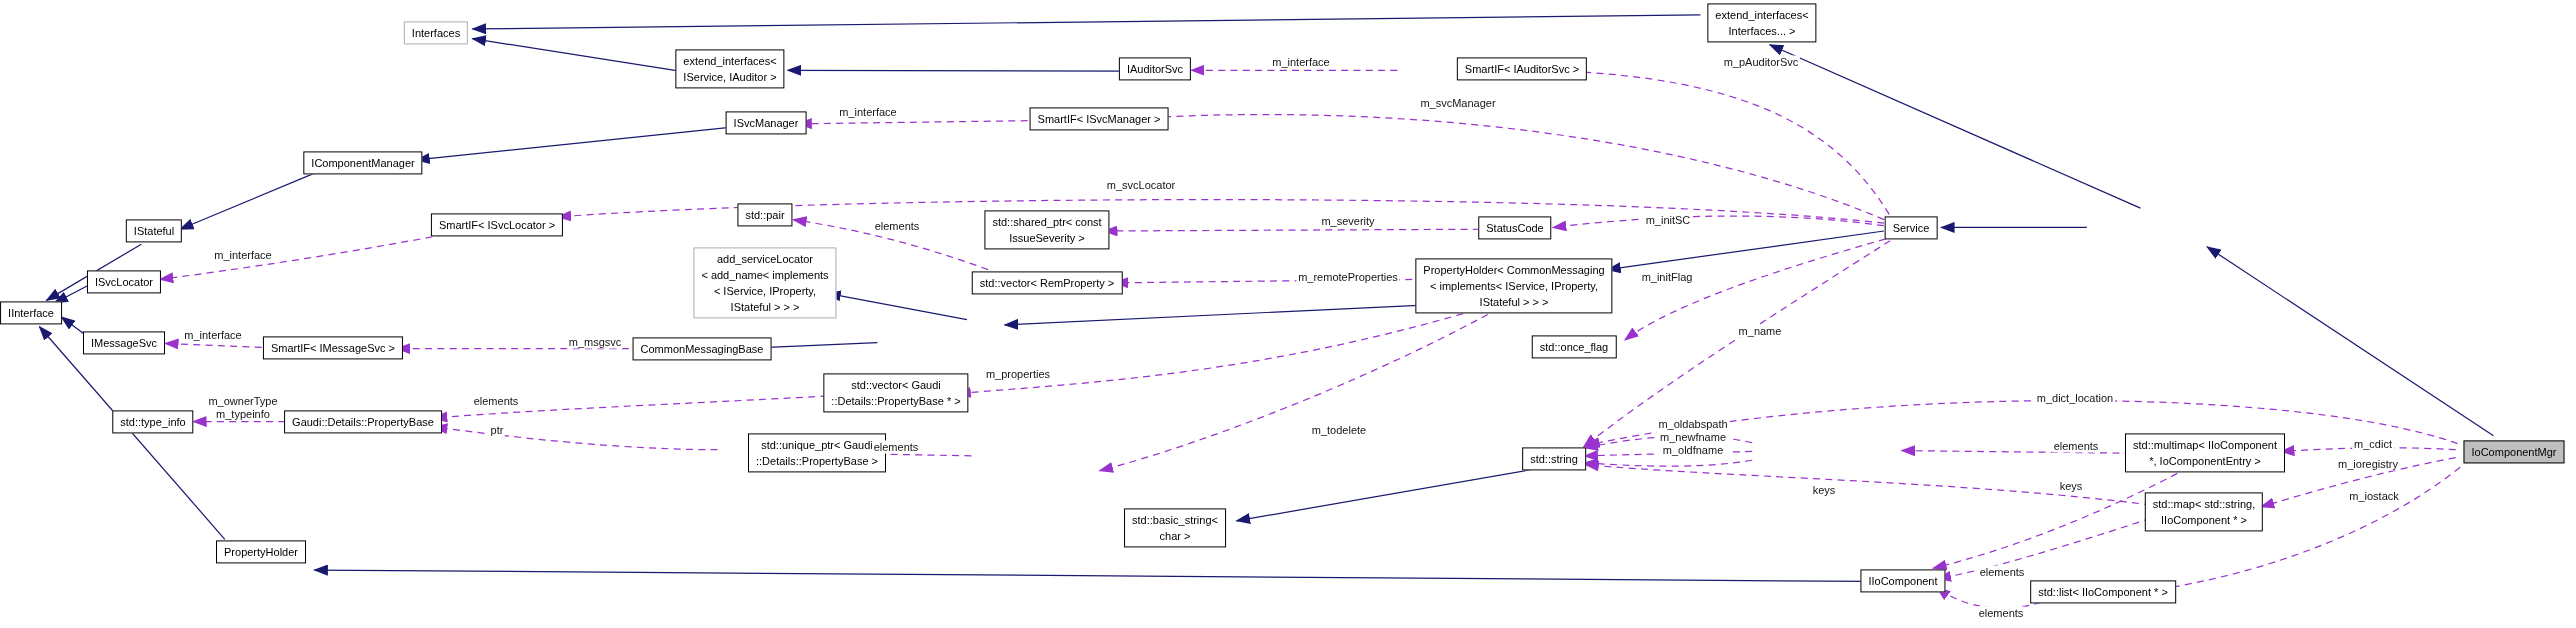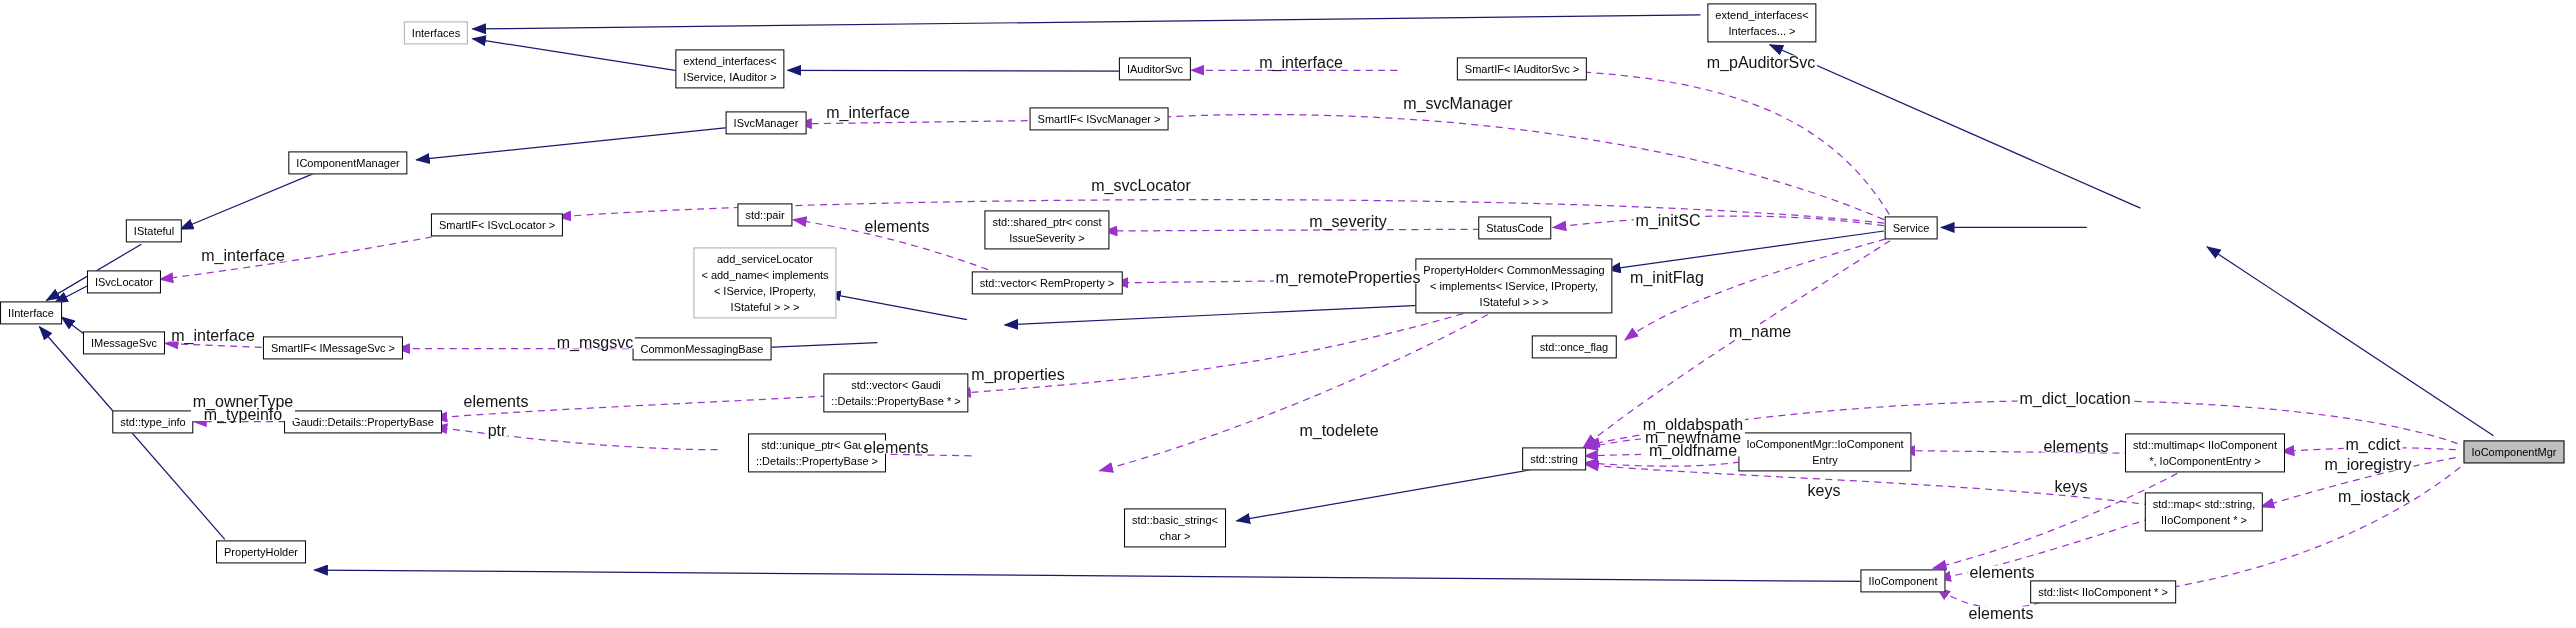--- a/index.html
+++ b/index.html
@@ -6,21 +6,21 @@
   .canvas{position:relative;width:2576px;height:628px;background:#ffffff;
           font-family:"Liberation Sans",sans-serif;overflow:hidden;}
   svg.edges{position:absolute;left:0;top:0;}
   .node{position:absolute;transform:translate(-50%,-50%);
         background:#ffffff;border:0.9px solid #000000;color:#000000;
         font-size:11px;line-height:16px;padding:2.6px 7px;
         white-space:pre;text-align:center;box-sizing:border-box;}
   .node.ext{border-color:#adadad;}
   .node.main{background:#bfbfbf;}
   .elabel{position:absolute;transform:translate(-50%,-50%);
-          color:#141414;font-size:16px;line-height:13px;
+          color:#141414;font-size:11px;line-height:13px;
           background:#ffffff;padding:0 1.8px;white-space:pre;text-align:center;}
 </style>
 </head>
 <body>
 
 <div class="canvas">
 
   <svg class="edges" width="2576" height="628" viewBox="0 0 2931 715">
     <defs>
       <marker id="ah-navy" viewBox="0 0 12 9" refX="11" refY="4.5" markerWidth="12" markerHeight="9" orient="auto">
@@ -90,21 +90,21 @@
 
   <div class="node ext" style="left:436px;top:33px">Interfaces</div>
   <div class="node" style="left:730px;top:69px">extend_interfaces&lt;
 IService, IAuditor &gt;</div>
   <div class="node" style="left:1155px;top:69px">IAuditorSvc</div>
   <div class="node" style="left:1522px;top:69px">SmartIF&lt; IAuditorSvc &gt;</div>
   <div class="node" style="left:1762px;top:23px">extend_interfaces&lt;
 Interfaces... &gt;</div>
   <div class="node" style="left:766px;top:123px">ISvcManager</div>
   <div class="node" style="left:1099px;top:119px">SmartIF&lt; ISvcManager &gt;</div>
-  <div class="node" style="left:348px;top:163px">IComponentManager</div>
+  <div class="node" style="left:363px;top:163px">IComponentManager</div>
   <div class="node" style="left:154px;top:231px">IStateful</div>
   <div class="node" style="left:497px;top:225px">SmartIF&lt; ISvcLocator &gt;</div>
   <div class="node" style="left:765px;top:215px">std::pair</div>
   <div class="node" style="left:124px;top:282px">ISvcLocator</div>
   <div class="node" style="left:31px;top:313px">IInterface</div>
   <div class="node" style="left:124px;top:343px">IMessageSvc</div>
   <div class="node" style="left:333px;top:348px">SmartIF&lt; IMessageSvc &gt;</div>
   <div class="node ext" style="left:765px;top:283px">add_serviceLocator
 &lt; add_name&lt; implements
 &lt; IService, IProperty,
@@ -121,22 +121,20 @@
   <div class="node" style="left:1574px;top:347px">std::once_flag</div>
   <div class="node" style="left:153px;top:422px">std::type_info</div>
   <div class="node" style="left:363px;top:422px">Gaudi::Details::PropertyBase</div>
   <div class="node" style="left:896px;top:393px">std::vector&lt; Gaudi
 ::Details::PropertyBase * &gt;</div>
   <div class="node" style="left:817px;top:453px">std::unique_ptr&lt; Gaudi
 ::Details::PropertyBase &gt;</div>
   <div class="node" style="left:1554px;top:459px">std::string</div>
   <div class="node" style="left:1175px;top:528px">std::basic_string&lt;
 char &gt;</div>
-  <div class="node" style="left:1825px;top:452px">IoComponentMgr::IoComponent
-Entry</div>
   <div class="node" style="left:2205px;top:453px">std::multimap&lt; IIoComponent
 *, IoComponentEntry &gt;</div>
   <div class="node" style="left:2204px;top:512px">std::map&lt; std::string,
 IIoComponent * &gt;</div>
   <div class="node main" style="left:2514px;top:452px">IoComponentMgr</div>
   <div class="node" style="left:261px;top:552px">PropertyHolder</div>
   <div class="node" style="left:1903px;top:581px">IIoComponent</div>
   <div class="node" style="left:2103px;top:592px">std::list&lt; IIoComponent * &gt;</div>
 
   <div class="elabel" style="left:1301px;top:62px">m_interface</div>

